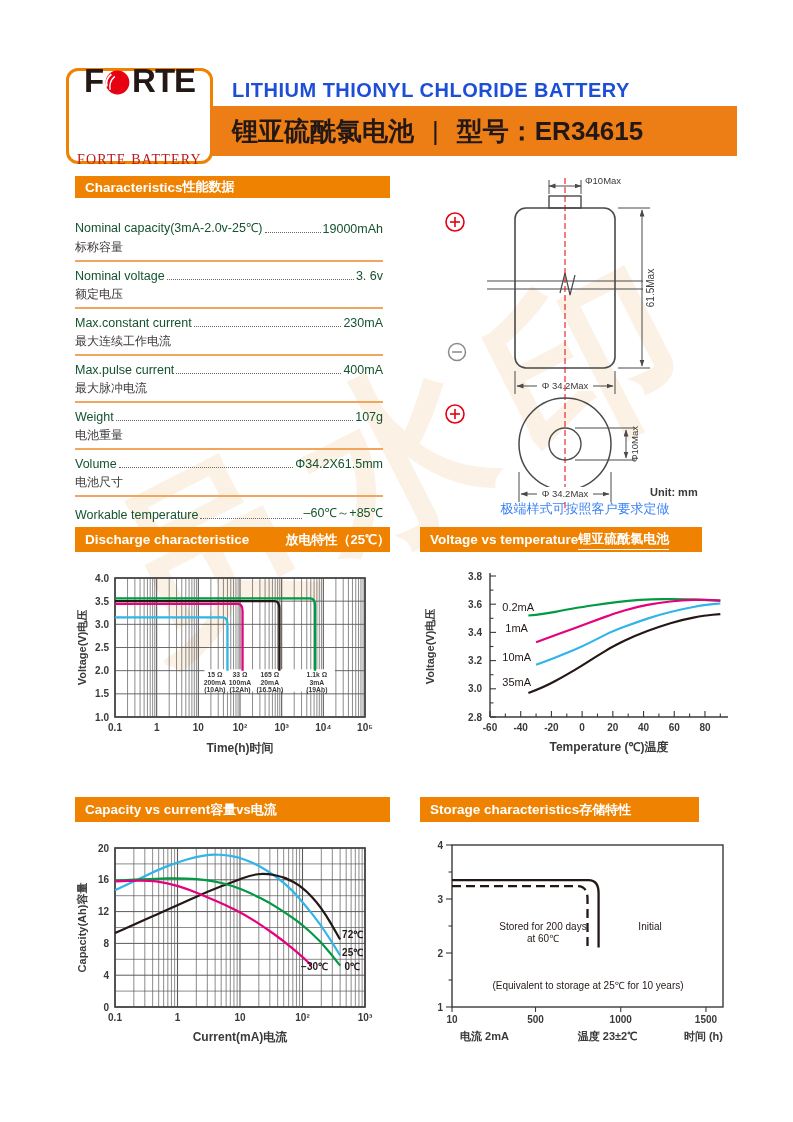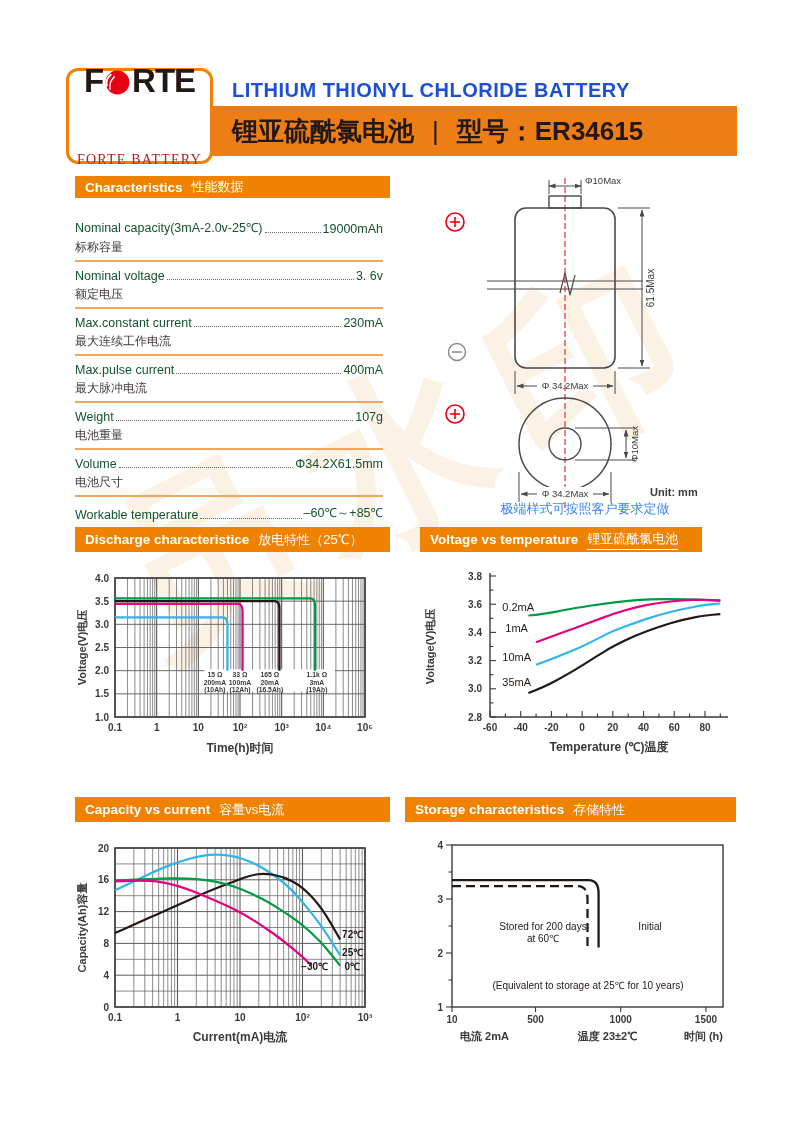--- a/index.html
+++ b/index.html
@@ -24,23 +24,23 @@
             color:#b91c1c;margin-top:46px;}
   .head-en{left:210px;top:74px;width:527px;height:32px;display:flex;align-items:center;
            padding-left:22px;box-sizing:border-box;color:#1d4ed8;font-weight:700;
            font-size:20px;letter-spacing:0.5px;}
   .head-band{left:210px;top:106px;width:527px;height:50px;background:#EC7E15;
              display:flex;align-items:center;padding-left:22px;box-sizing:border-box;
              color:#231815;font-weight:700;font-size:26px;}
   .head-band .sep{margin:0 18px;font-weight:400;}
   
   .secbar{height:25px;background:#EF8200;color:#fff;display:flex;align-items:center;
-          padding-left:10px;box-sizing:border-box;gap:9px;}
+          padding-left:10px;box-sizing:border-box;}
   .secbar .en{font-weight:700;font-size:13.5px;}
-  .secbar .cn{font-weight:400;font-size:13px;}
+  .secbar .cn{font-weight:700;font-size:13px;}
   .secbar .cn.u{border-bottom:1px solid #fff;padding-bottom:1px;}
   
   .char-table{left:75px;top:212px;width:308px;}
   .char-row{padding:7px 0 4px;border-bottom:2px solid #F2A55C;}
   .char-line1{display:flex;align-items:flex-end;font-size:12.5px;color:#14532d;}
   .char-line1 .lead{flex:1;border-bottom:1.6px dotted #6b6563;margin:0 2px 3px;}
   .char-line2{font-size:12px;margin-top:3px;color:#3F3A39;}
   .caption{left:430px;top:500px;width:310px;text-align:center;font-size:13px;color:#3b82f6;}
   .disclaimer{left:78px;top:1060px;width:640px;font-size:11px;color:#8F8173;}
   svg text{font-family:"Liberation Sans",sans-serif;}
@@ -187,33 +187,33 @@
 
       <line x1="89" y1="300" x2="89" y2="330" stroke="#4a4a4a" stroke-width="1"></line>
       <line x1="181" y1="300" x2="181" y2="330" stroke="#4a4a4a" stroke-width="1"></line>
       <line x1="91" y1="322" x2="179" y2="322" stroke="#4a4a4a" stroke-width="1" marker-start="url(#arr)" marker-end="url(#arr)"></line>
       <rect x="107" y="315" width="56" height="12" fill="#fff"></rect>
       <text x="135" y="325" font-size="9.5" fill="#3a3a3a" text-anchor="middle">Φ 34.2Max</text>
       <text x="220" y="324" font-size="11" font-weight="600" fill="#3a3a3a">Unit: mm</text>
     </svg>
     <div class="abs caption">极端样式可按照客户要求定做</div>
 
-    <div class="abs secbar" style="left:75px;top:527px;width:315px;">
+    <div class="abs secbar" style="left:75px;top:527px;width:315px;justify-content:space-between;">
       <span class="en">Discharge characteristice</span>
       <span class="cn">放电特性（25℃）</span>
     </div>
     <div class="abs secbar" style="left:420px;top:527px;width:282px;align-items:center;">
       <span class="en">Voltage vs temperature</span>
       <span class="cn u">锂亚硫酰氯电池</span>
     </div>
     <div class="abs secbar" style="left:75px;top:797px;width:315px;">
       <span class="en">Capacity vs current</span>
       <span class="cn">容量vs电流</span>
     </div>
-    <div class="abs secbar" style="left:405px;top:797px;width:331px;text-align:right;">
+    <div class="abs secbar" style="left:420px;top:797px;width:279px;text-align:right;">
       <span class="en">Storage characteristics</span>
       <span class="cn">存储特性</span>
     </div>
 
     <svg id="chart-discharge" class="abs" style="left:75px;top:558px;" width="315" height="235">
         <line x1="40" y1="159" x2="290" y2="159" stroke="#5a5a5a" stroke-width="0.9"></line>
         <line x1="40" y1="135.83333333333334" x2="290" y2="135.83333333333334" stroke="#5a5a5a" stroke-width="0.9"></line>
         <line x1="40" y1="112.66666666666667" x2="290" y2="112.66666666666667" stroke="#5a5a5a" stroke-width="0.9"></line>
         <line x1="40" y1="89.5" x2="290" y2="89.5" stroke="#5a5a5a" stroke-width="0.9"></line>
         <line x1="40" y1="66.33333333333334" x2="290" y2="66.33333333333334" stroke="#5a5a5a" stroke-width="0.9"></line>

